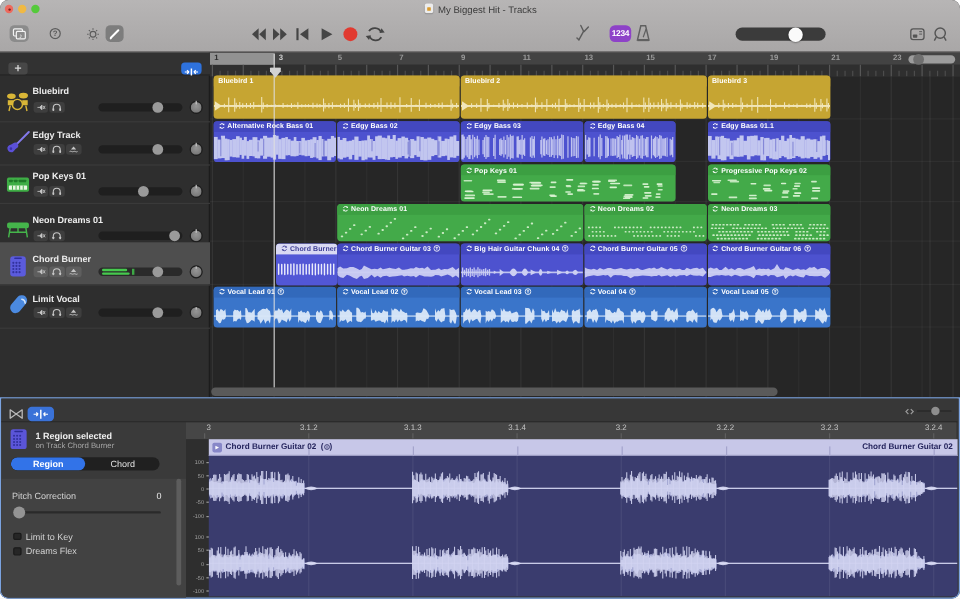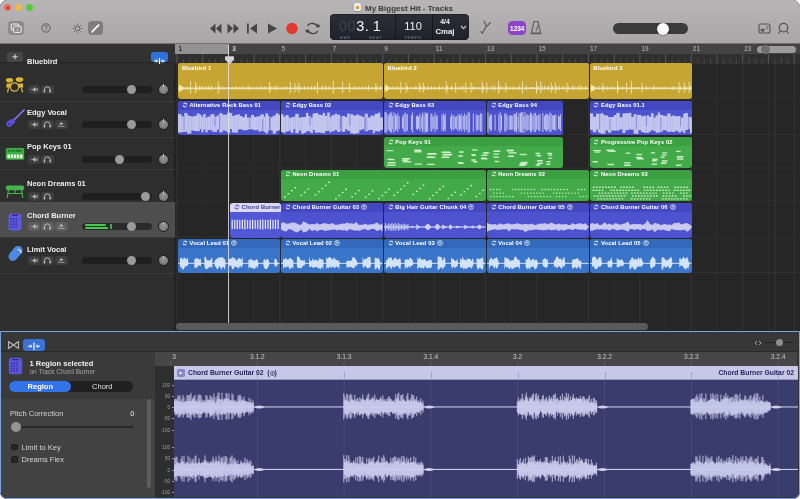--- a/index.html
+++ b/index.html
@@ -15,21 +15,21 @@
 .pan{position:absolute;width:11px;height:11px;border-radius:50%;background:radial-gradient(circle at 50% 38%,#969696,#6e6e6e);border:0.5px solid #1d1d1d}
 </style></head><body>
 <div class="win">
     <div class="abs" style="left:0;top:0;width:800px;height:43.5px;background:linear-gradient(#b7b5b5,#a9a7a7);border-bottom:1px solid #716f6f">
       <div class="tl" style="left:4px;top:4px;background:#ed6a5e"></div>
       <div class="abs" style="left:6.5px;top:6.5px;width:2px;height:2px;border-radius:50%;background:#7c1f19"></div>
       <div class="tl" style="left:15px;top:4px;background:#f0b944"></div>
       <div class="tl" style="left:26px;top:4px;background:#55ca3b"></div>
       <div class="abs" style="left:354px;top:3px;width:7px;height:7.5px;background:#ececec;border-radius:1.5px;box-shadow:0 0.5px 1px rgba(0,0,0,.4)"></div>
       <div class="abs" style="left:356px;top:5.5px;width:3px;height:3px;background:#d99a2e;border-radius:0.5px"></div>
-      <div class="abs" style="left:365px;top:3.5px;font-size:8px;font-weight:bold;color:#3c3c3c">My Biggest Hit - Tracks</div>
+      <div class="abs" style="left:365px;top:3.5px;font-size:8px;font-weight:normal;color:#3c3c3c">My Biggest Hit - Tracks</div>
       <div class="abs" style="left:7.5px;top:20.5px;width:16px;height:14.5px;border-radius:4px;background:#8b8b8b"><svg width="16" height="14.5" viewBox="0 0 16 14.5">
           <rect x="3.2" y="3" width="7.5" height="6" rx="1" fill="none" stroke="#f2f2f2" stroke-width="1"></rect>
           <rect x="5.6" y="5.2" width="7.5" height="6.2" rx="1" fill="#8b8b8b" stroke="#f2f2f2" stroke-width="1"></rect>
           <text x="9.3" y="10.4" font-size="5.5" fill="#f2f2f2" text-anchor="middle">♪</text>
         </svg></div>
       <svg class="abs" style="left:41px;top:23px" width="10" height="10" viewBox="0 0 10 10">
         <circle cx="5" cy="5" r="4.2" fill="none" stroke="#5c5c5c" stroke-width="1"></circle>
         <text x="5" y="7.3" font-size="6.5" font-weight="bold" fill="#5c5c5c" text-anchor="middle">?</text>
       </svg>
       <svg class="abs" style="left:71.5px;top:22.5px" width="11" height="11" viewBox="0 0 11 11">
@@ -62,34 +62,20 @@
         <circle cx="84" cy="6.5" r="5.8" fill="#e13a30"></circle>
         <g fill="none" stroke="#454545" stroke-width="1.4">
           <path d="M99.5 4 A 5.2 4.4 0 0 1 109.3 4.8"></path>
           <path d="M109.8 9 A 5.2 4.4 0 0 1 100 8.3"></path>
         </g>
         <g fill="#454545">
           <path d="M109.9 1.6 L112.6 5 L108.3 5.6 Z"></path>
           <path d="M99.5 11.4 L96.8 8 L101.1 7.4 Z"></path>
         </g>
       </svg>
-      <div class="abs" style="left:330px;top:14px;width:139px;height:26px;border-radius:4.5px;background:linear-gradient(#2b2e38,#1f222a);box-shadow:inset 0 0 0 0.5px #15161c">
-        <div class="abs" style="left:9px;top:3.5px;font-size:14.5px;color:#3d4354;letter-spacing:0.5px">00<span style="color:#f4f6fa">3.<span style="font-size:11px"> </span>1</span></div>
-        <div class="abs" style="left:10px;top:20.5px;font-size:4.3px;font-weight:bold;color:#596079;letter-spacing:0.4px">BAR</div>
-        <div class="abs" style="left:39px;top:20.5px;font-size:4.3px;font-weight:bold;color:#596079;letter-spacing:0.4px">BEAT</div>
-        <div class="abs" style="left:64.5px;top:0;width:1px;height:26px;background:#15171d"></div>
-        <div class="abs" style="left:64.5px;top:6px;width:37px;height:12px;font-size:11px;color:#eef1f6;text-align:center">110</div>
-        <div class="abs" style="left:64.5px;top:20.5px;width:37px;font-size:4.3px;font-weight:bold;color:#596079;text-align:center;letter-spacing:0.4px">TEMPO</div>
-        <div class="abs" style="left:101.5px;top:0;width:1px;height:26px;background:#15171d"></div>
-        <div class="abs" style="left:101.5px;top:4px;width:27px;font-size:6.8px;font-weight:bold;color:#eef1f6;text-align:center">4/4</div>
-        <div class="abs" style="left:101.5px;top:13px;width:27px;font-size:7.8px;font-weight:bold;color:#eef1f6;text-align:center">Cmaj</div>
-        <svg class="abs" style="left:130px;top:11px" width="7" height="5">
-          <path d="M1 1 L3.5 3.6 L6 1" fill="none" stroke="#cdd1da" stroke-width="1.1"></path>
-        </svg>
-      </div>
       <svg class="abs" style="left:479px;top:19.5px" width="14" height="16" viewBox="0 0 14 16">
         <g stroke="#5c5c5c" stroke-width="1.2" fill="none" stroke-linecap="round">
           <path d="M5.0 1.2 L7.2 5.8"></path>
           <path d="M11.3 2.5 L7.8 6.3"></path>
           <path d="M7.4 6.0 L3.4 13.2"></path>
           <path d="M3.4 13.2 L1.8 11.6"></path>
         </g>
       </svg>
       <div class="abs" style="left:508px;top:20.5px;width:18px;height:14.5px;border-radius:4.5px;background:#8e42c8;color:#fff;font-size:7px;font-weight:bold;text-align:center;line-height:15px;letter-spacing:-0.3px">1234</div>
       <svg class="abs" style="left:529.5px;top:19.5px" width="12" height="16" viewBox="0 0 12 16">
@@ -124,21 +110,21 @@
     <svg class="abs" style="left:4.5px;top:75.25px" width="20" height="19" viewBox="0 0 20 19">
       <g fill="none" stroke="#d9b637" stroke-width="1.2">
         <circle cx="9.5" cy="12" r="4.2"></circle>
         <ellipse cx="4.5" cy="5.2" rx="3" ry="1.7" fill="#d9b637"></ellipse>
         <ellipse cx="14.5" cy="4.6" rx="3.2" ry="1.8" fill="#d9b637"></ellipse>
         <rect x="1.5" y="8.5" width="4.6" height="4.2" fill="#d9b637" stroke="none"></rect>
         <rect x="13.5" y="8.5" width="4.6" height="4.2" fill="#d9b637" stroke="none"></rect>
         <path d="M3.5 13 L2.5 17.5 M16.5 13 L17.5 17.5"></path>
       </g>
     </svg>
-    <div class="tname" style="top:57px">Bluebird</div>
+    <div class="tname" style="top:71px">Bluebird</div>
     <div class="tbtn" style="left:27.5px;top:84.5px;background:#3e3e3e"></div>
     <svg class="abs" style="left:27.5px;top:84.5px" width="12.5" height="9">
       <path d="M3.2 4.5 L5 4.5 L7 2.6 L7 6.4 L5 4.5" fill="#c6c6c6" stroke="#c6c6c6" stroke-width="0.7"></path>
       <path d="M8 3.2 L9.6 5.8 M9.6 3.2 L8 5.8" stroke="#c6c6c6" stroke-width="0.7"></path>
     </svg>
     <div class="tbtn" style="left:41.3px;top:84.5px;background:#3e3e3e"></div>
     <svg class="abs" style="left:41.3px;top:84.5px" width="12.5" height="9">
       <path d="M3.4 6.5 L3.4 4.8 A 2.9 2.9 0 0 1 9.2 4.8 L9.2 6.5" fill="none" stroke="#c6c6c6" stroke-width="0.9"></path>
       <rect x="2.7" y="5.2" width="1.5" height="2.2" rx="0.6" fill="#c6c6c6"></rect>
       <rect x="8.4" y="5.2" width="1.5" height="2.2" rx="0.6" fill="#c6c6c6"></rect>
@@ -146,21 +132,21 @@
     <div class="vsl" style="left:82px;top:85.5px;width:69.5px;background:#1f1f1f"></div>
     <div class="vkn" style="left:127.1px;top:84.5px"></div>
     <div class="pan" style="left:157.5px;top:83.5px"></div>
     <div class="abs" style="left:162.6px;top:84.4px;width:0.9px;height:2.5px;background:#c8c8c8"></div>
     <div class="abs" style="left:0;top:136.5px;width:175px;height:1px;background:#3a3a3a"></div>
     <svg class="abs" style="left:3.5px;top:108.4px" width="22" height="22" viewBox="0 0 22 22">
       <path d="M20 2 L9.5 12.5" stroke="#8379ea" stroke-width="1.7" stroke-linecap="round"></path>
       <path d="M9.8 10.8 C7.4 10.4 6.2 12.2 4.8 12.6 C3.2 13 1.8 14.4 2.2 16.2 C2.6 18.2 4.6 19.4 6.4 18.8 C8.2 18.2 8.0 16.4 9.8 15.6 C11.4 14.9 11.6 13.2 10.9 12.0 Z" fill="#5b50d8"></path>
       <circle cx="5.1" cy="15.9" r="1.1" fill="#3a32a8"></circle>
     </svg>
-    <div class="tname" style="top:107.6px">Edgy Vocal</div>
+    <div class="tname" style="top:107.6px">Edgy Track</div>
     <div class="tbtn" style="left:27.5px;top:119.5px;background:#3e3e3e"></div>
     <svg class="abs" style="left:27.5px;top:119.5px" width="12.5" height="9">
       <path d="M3.2 4.5 L5 4.5 L7 2.6 L7 6.4 L5 4.5" fill="#c6c6c6" stroke="#c6c6c6" stroke-width="0.7"></path>
       <path d="M8 3.2 L9.6 5.8 M9.6 3.2 L8 5.8" stroke="#c6c6c6" stroke-width="0.7"></path>
     </svg>
     <div class="tbtn" style="left:41.3px;top:119.5px;background:#3e3e3e"></div>
     <svg class="abs" style="left:41.3px;top:119.5px" width="12.5" height="9">
       <path d="M3.4 6.5 L3.4 4.8 A 2.9 2.9 0 0 1 9.2 4.8 L9.2 6.5" fill="none" stroke="#c6c6c6" stroke-width="0.9"></path>
       <rect x="2.7" y="5.2" width="1.5" height="2.2" rx="0.6" fill="#c6c6c6"></rect>
       <rect x="8.4" y="5.2" width="1.5" height="2.2" rx="0.6" fill="#c6c6c6"></rect>

